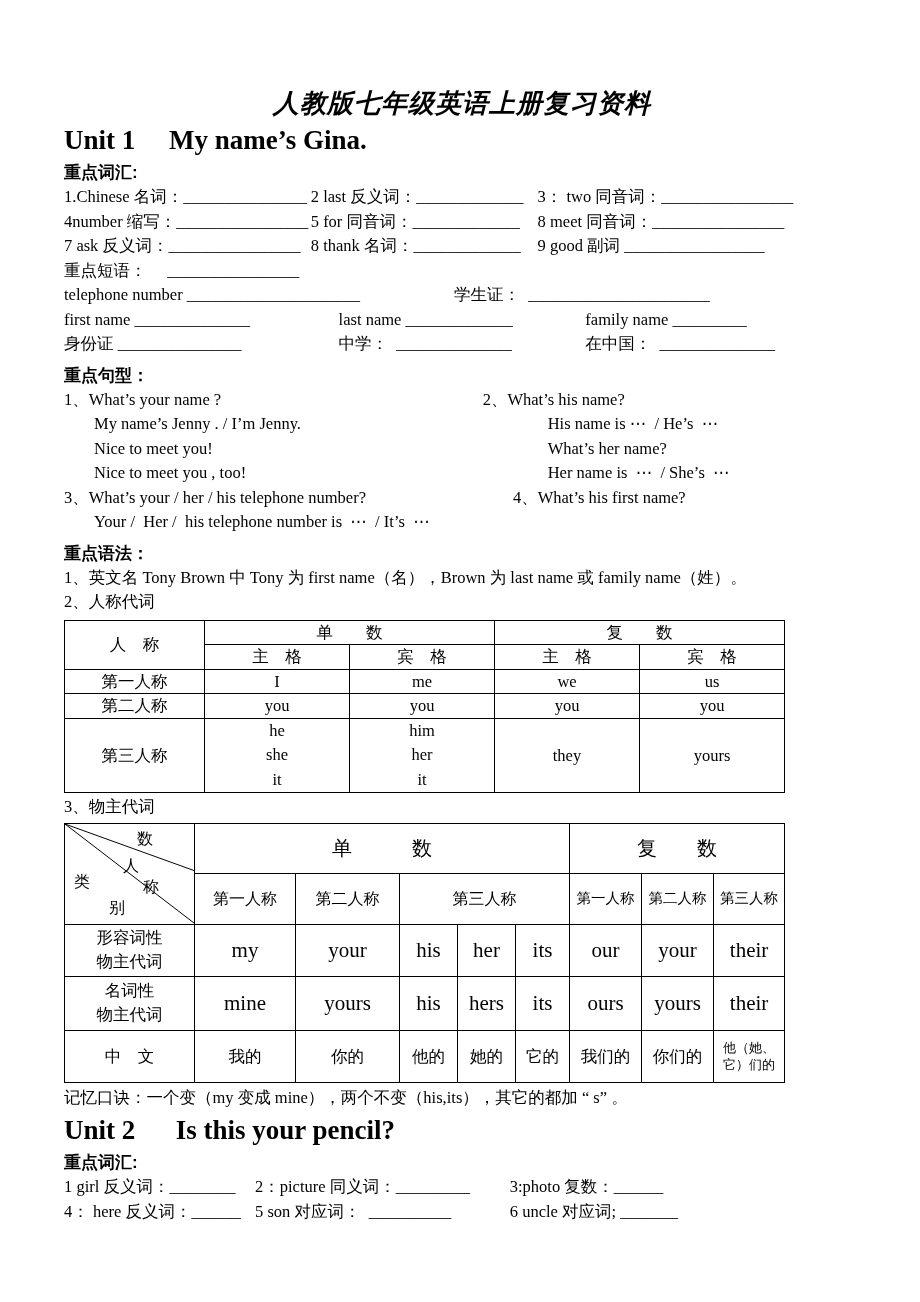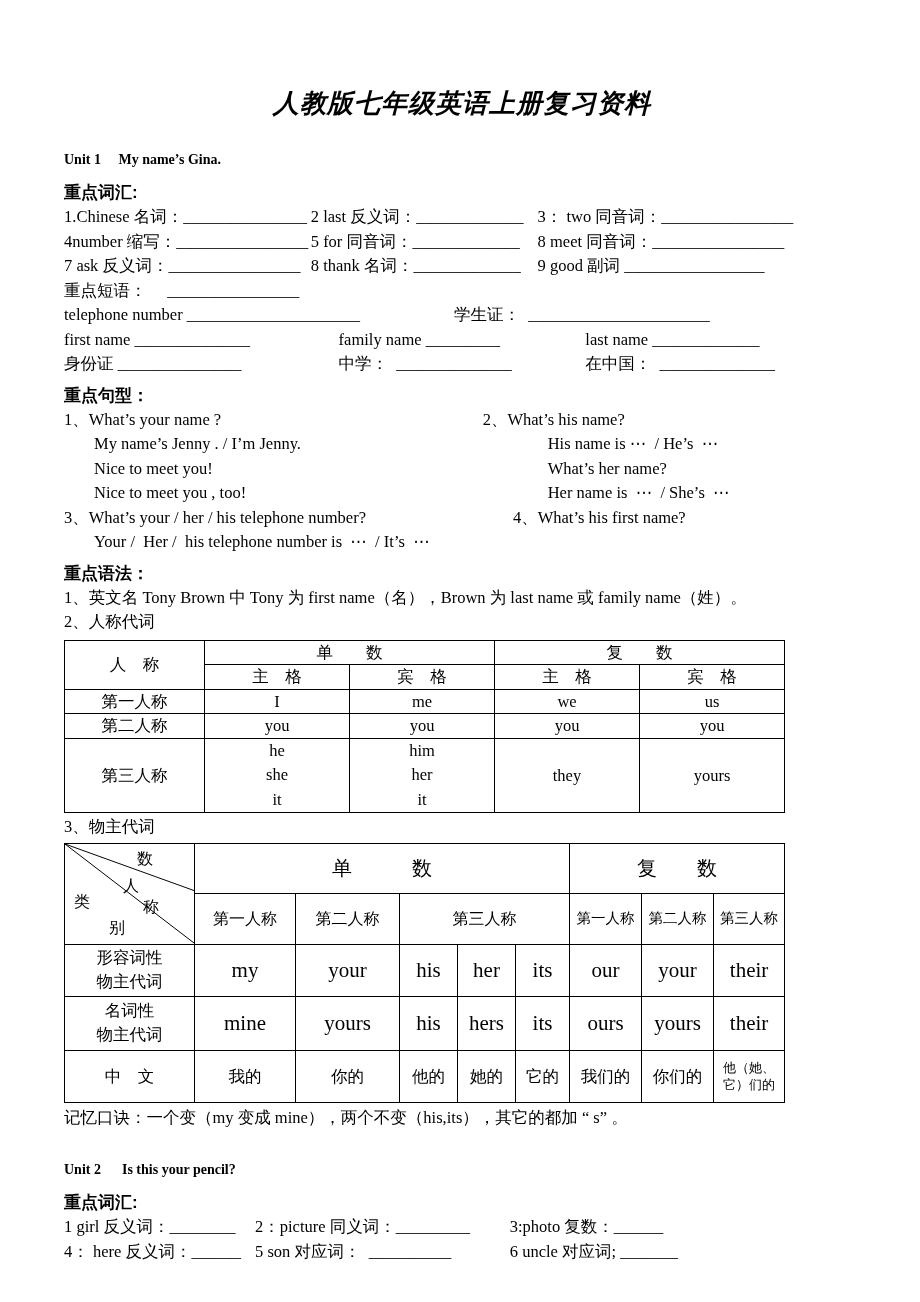--- a/index.html
+++ b/index.html
@@ -1,21 +1,21 @@
 <!DOCTYPE html>
 <html><head>
 <meta charset="utf-8">
 <style>
   html,body{margin:0;padding:0;background:#fff;}
   body{width:920px;height:1302px;color:#000;
        font-family:"Liberation Serif","DejaVu Serif",serif;font-size:16.5px;}
   .page{padding:86px 60px 0 64px;width:796px;}
   .doc-title{text-align:center;font-family:"Liberation Sans","DejaVu Sans",sans-serif;
              font-weight:bold;font-size:26px;line-height:34px;letter-spacing:1px;font-style:italic;}
-  .unit{font-weight:bold;font-size:14px;line-height:28px;margin-top:26px;white-space:pre;}
+  .unit{font-weight:bold;font-size:27px;line-height:28px;margin-top:6px;white-space:pre;}
   .slabel{font-family:"Liberation Sans","DejaVu Sans",sans-serif;font-weight:bold;
           font-size:17px;line-height:25px;margin-top:6px;white-space:pre;}
   .line{line-height:24.5px;white-space:pre;}
   .cols{display:flex;line-height:24.5px;}
   .cols > span{flex:0 0 auto;white-space:pre;overflow:hidden;}
   .u1v  > span:nth-child(1){width:31%}   .u1v  > span:nth-child(2){width:28.5%} .u1v  > span:nth-child(3){width:40.5%}
   .p2   > span:nth-child(1){width:49%}   .p2   > span:nth-child(2){width:51%}
   .p3   > span:nth-child(1){width:34.5%} .p3   > span:nth-child(2){width:31%}   .p3   > span:nth-child(3){width:34.5%}
   .sent > span:nth-child(1){width:52.6%} .sent > span:nth-child(2){width:47.4%}
   .sent2> span:nth-child(1){width:56.4%} .sent2> span:nth-child(2){width:43.6%}
@@ -67,22 +67,22 @@
   </div>
 
   <div class="line">重点短语：　 ________________</div>
 
   <div class="cols p2">
     <span>telephone number _____________________</span>
     <span>学生证：  ______________________</span>
   </div>
   <div class="cols p3">
     <span>first name ______________</span>
+    <span>last name _____________</span>
     <span>family name _________</span>
-    <span>last name _____________</span>
   </div>
   <div class="cols p3">
     <span>身份证 _______________</span>
     <span>中学：  ______________</span>
     <span>在中国：  ______________</span>
   </div>
 
   <div class="slabel">重点句型：</div>
 
   <div class="cols sent">

